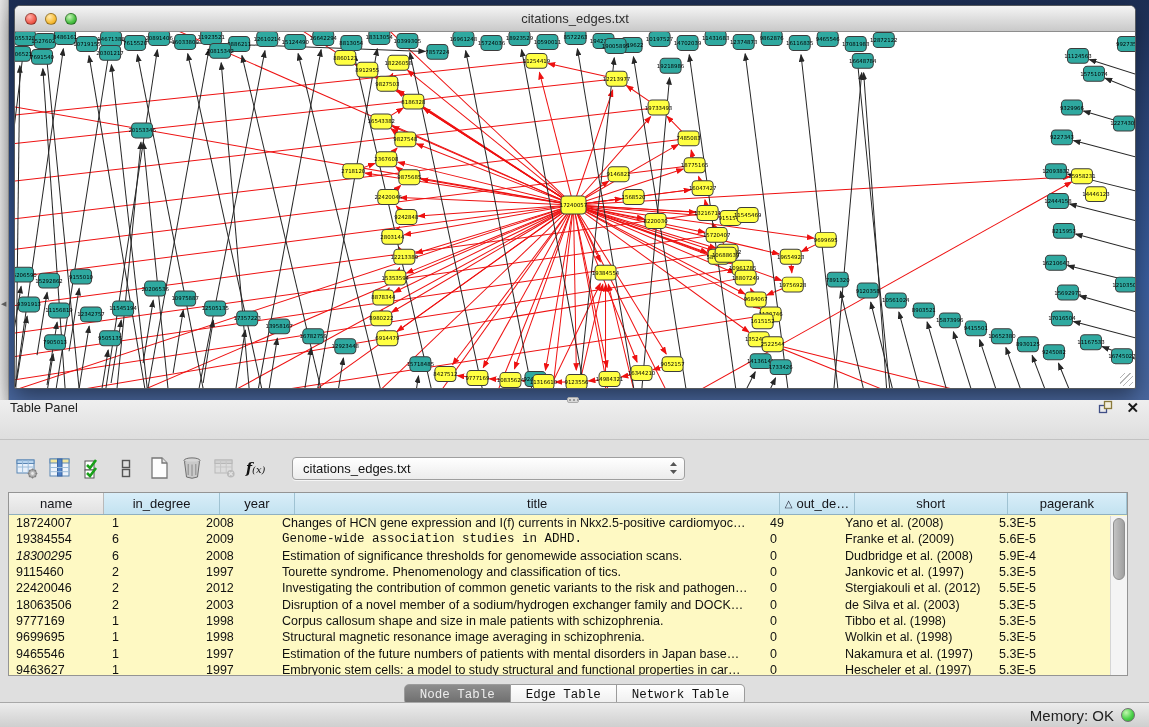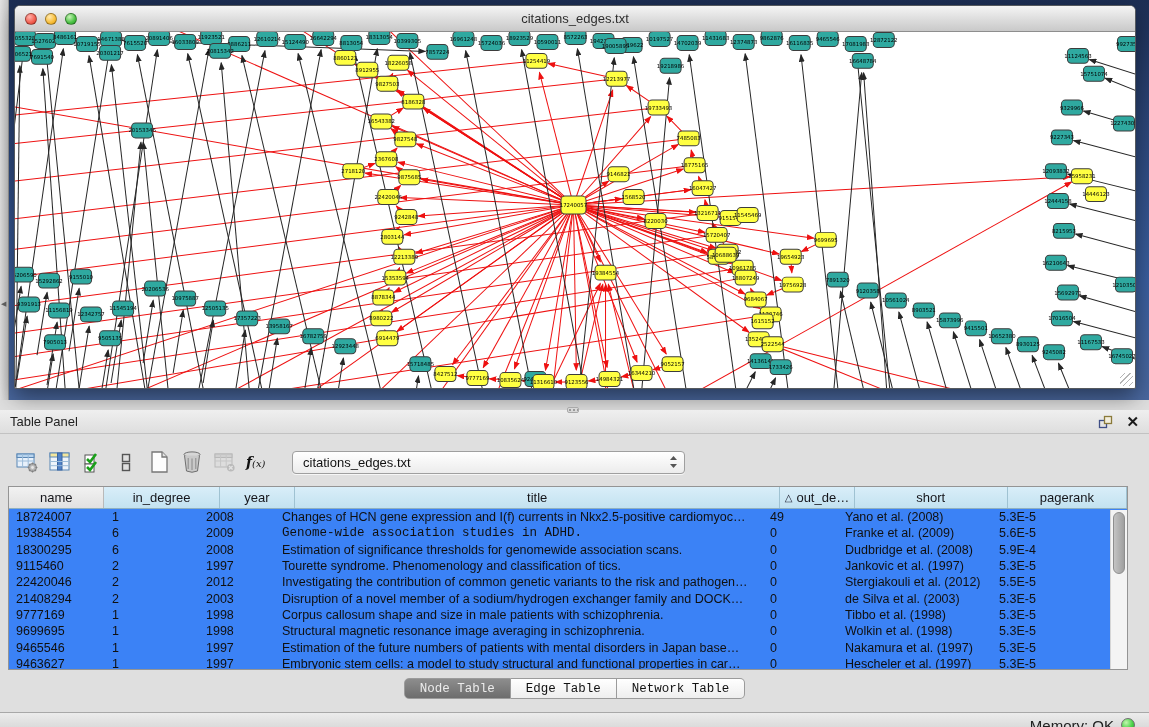--- a/index.html
+++ b/index.html
@@ -24,42 +24,42 @@
   .light.yellow{ background:radial-gradient(circle at 35% 30%, #ffe9b0, #f8bd37 60%, #df9b14); }
   .light.green { background:radial-gradient(circle at 35% 30%, #c9f3b8, #49c143 60%, #2f9d2c); }
   .win-title { position:absolute; left:0; right:0; text-align:center; font-size:13px; color:#2e2e2e; }
   .canvas { position:relative; flex:1; background:#fff; overflow:hidden; border-radius:0 0 2px 2px; }
   .canvas svg { display:block; width:100%; height:100%; }
   .resize-grip { position:absolute; right:2px; bottom:2px; width:13px; height:13px;
     background:repeating-linear-gradient(135deg, transparent 0 3px, #b5b5b5 3px 4px); }
 
   
   .table-panel { position:relative; width:1149px; height:327px; background:#dfdfdf; }
-  .tp-header { height:24px; background:linear-gradient(180deg,#efefef,#dedede);
-    border-bottom:1px solid #c2c2c2; display:flex; align-items:center; padding:0 10px;margin-top:10px; }
+  .tp-header { height:40px; background:linear-gradient(180deg,#efefef,#dedede);
+    border-bottom:1px solid #c2c2c2; display:flex; align-items:flex-start; padding:0 10px; }
   .tp-title { font-size:13px; color:#222; }
   .tp-header .spacer { flex:1; }
   .tp-float { width:16px; height:14px; margin-right:12px; cursor:pointer; }
   .tp-close { font-size:15px; font-weight:bold; color:#1a1a1a; cursor:pointer; line-height:1; }
   .splitter-grip { position:absolute; top:-3px; left:567px; width:12px; height:6px;
     background:radial-gradient(circle,#9a9a9a 1px, transparent 1.4px) 0 0/4px 4px #d9d9d9;
     border:1px solid #aaa; border-radius:2px; }
 
   .tp-body { padding:7px 8px 0 8px; }
   .toolbar { display:flex; align-items:center; height:30px; margin:6px 0 4px 6px; }
   .tb-btn { width:26px; height:26px; margin-right:7px; display:flex; align-items:center;
     justify-content:center; cursor:pointer; border-radius:3px; }
   .tb-btn.disabled { opacity:.55; cursor:default; }
   .combo { margin-left:14px; width:393px; height:23px; border:1px solid #9f9f9f; border-radius:4px;
     background:linear-gradient(180deg,#ffffff,#ececec); display:flex; align-items:center;
     padding:0 6px 0 10px; box-shadow:0 1px 0 rgba(255,255,255,.7); cursor:pointer; }
   .combo-label { flex:1; font-size:13px; color:#111; }
 
   .tablebox { position:relative; margin-top:9px; width:1120px; height:184px;
-    background:#3b82f6; border:1px solid #949494; overflow:hidden; }
+    background:#fef9c3; border:1px solid #949494; overflow:hidden; }
   .thead { display:flex; height:22px; border-bottom:1px solid #8fb0c0; }
   .th { display:flex; align-items:center; justify-content:center; gap:4px; font-size:13px;
     color:#15151a; background:linear-gradient(180deg,#d9eef9,#c3e2f0);
     border-right:1px solid #9fc2d2; cursor:pointer; overflow:hidden; white-space:nowrap; }
   .th.gray { background:linear-gradient(180deg,#f2f2f2,#e1e1e1); border-right:1px solid #b9b9b9; }
   .th .sort { font-size:10px; color:#223; }
   .tbody { height:161px; overflow:hidden; }
   .tr { display:flex; height:16.3px; align-items:center; cursor:default; }
   .td { font-size:12.5px; color:#101010; padding-left:7px; white-space:nowrap; overflow:hidden; }
   .vscroll { position:absolute; top:23px; right:0; width:17px; height:160px;
@@ -1004,21 +1004,21 @@
           <div class="tr">
             <div class="td" style="width: 96px;">19384554</div>
             <div class="td" style="width: 94px;">6</div>
             <div class="td" style="width: 76px;">2009</div>
             <div class="td" style="width: 488px; font-family: Liberation Mono, monospace;">Genome-wide association studies in ADHD.</div>
             <div class="td" style="width: 75px;">0</div>
             <div class="td" style="width: 154px;">Franke et al. (2009)</div>
             <div class="td" style="width: 120px;">5.6E-5</div>
           </div>
           <div class="tr">
-            <div class="td" style="width: 96px;">18300295</div>
+            <div class="td" style="width: 96px; font-style: italic;">18300295</div>
             <div class="td" style="width: 94px;">6</div>
             <div class="td" style="width: 76px;">2008</div>
             <div class="td" style="width: 488px;">Estimation of significance thresholds for genomewide association scans.</div>
             <div class="td" style="width: 75px;">0</div>
             <div class="td" style="width: 154px;">Dudbridge et al. (2008)</div>
             <div class="td" style="width: 120px;">5.9E-4</div>
           </div>
           <div class="tr">
             <div class="td" style="width: 96px;">9115460</div>
             <div class="td" style="width: 94px;">2</div>
@@ -1031,21 +1031,21 @@
           <div class="tr">
             <div class="td" style="width: 96px;">22420046</div>
             <div class="td" style="width: 94px;">2</div>
             <div class="td" style="width: 76px;">2012</div>
             <div class="td" style="width: 488px;">Investigating the contribution of common genetic variants to the risk and pathogen…</div>
             <div class="td" style="width: 75px;">0</div>
             <div class="td" style="width: 154px;">Stergiakouli et al. (2012)</div>
             <div class="td" style="width: 120px;">5.5E-5</div>
           </div>
           <div class="tr">
-            <div class="td" style="width: 96px;">21408294</div>
+            <div class="td" style="width: 96px;">18063506</div>
             <div class="td" style="width: 94px;">2</div>
             <div class="td" style="width: 76px;">2003</div>
             <div class="td" style="width: 488px;">Disruption of a novel member of a sodium/hydrogen exchanger family and DOCK…</div>
             <div class="td" style="width: 75px;">0</div>
             <div class="td" style="width: 154px;">de Silva et al. (2003)</div>
             <div class="td" style="width: 120px;">5.3E-5</div>
           </div>
           <div class="tr">
             <div class="td" style="width: 96px;">9777169</div>
             <div class="td" style="width: 94px;">1</div>

